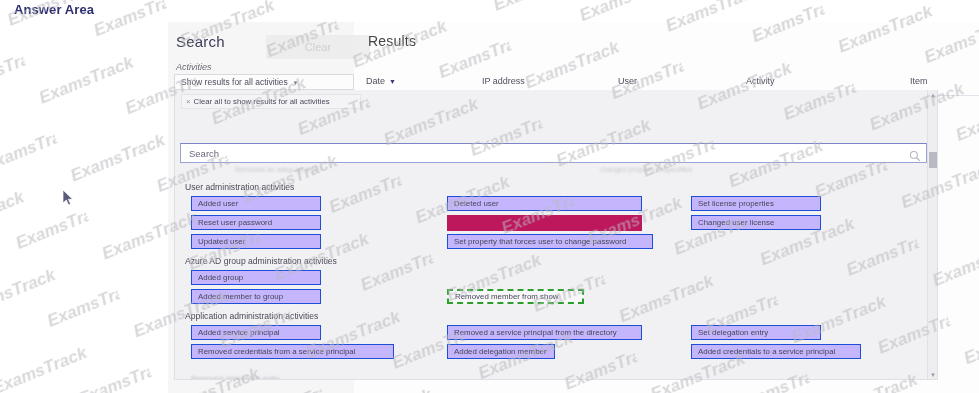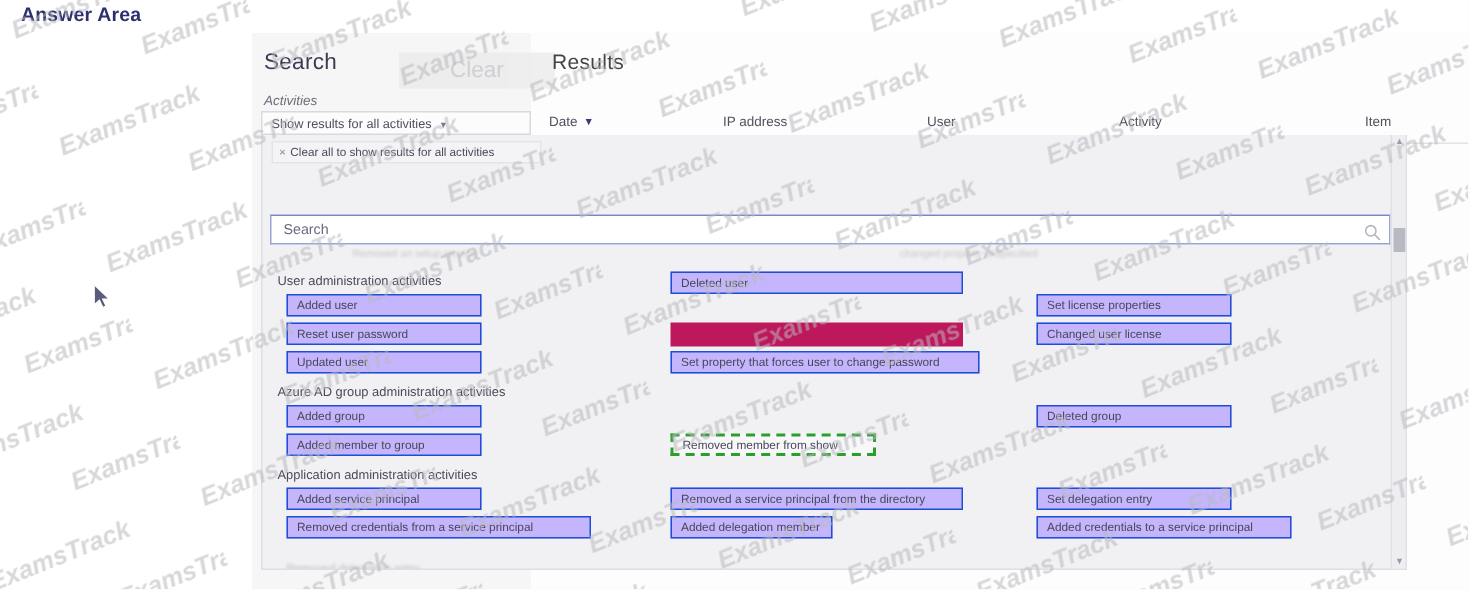--- a/index.html
+++ b/index.html
@@ -66,21 +66,21 @@
   #results-heading { left: 200px; top: 11px; font-size: 14px; color: #444; }
 
   
   #clear-button {
     position: absolute;
     left: 98px; top: 13px;
     width: 104px; height: 24px;
     background: #ececec;
     border: none;
     color: #c9c9cf;
-    font-size: 15px;
+    font-size: 11px;
     font-family: "Liberation Sans", sans-serif;
     text-align: center;
     line-height: 24px;
     padding: 0;
     cursor: default;
     opacity: .85;
   }
 
   
   #activities-label {
@@ -353,34 +353,33 @@
       </div>
 
       <div id="blurred-row">
         <span style="left:50px;">Removed an setup service</span>
         <span style="left:415px;">changed property unspecified</span>
       </div>
 
       <div class="group-title" style="top:92px;">User administration activities</div>
 
       <div class="activity-chip c1" style="top:106px;">Added user</div>
-      <div class="activity-chip c2" style="top:91px;">Deleted user</div>
+      <div class="activity-chip c2" style="top:106px;">Deleted user</div>
       <div class="activity-chip c3" style="top:106px;">Set license properties</div>
 
       <div class="activity-chip c1" style="top:125px;">Reset user password</div>
       <div class="activity-chip c2 sel-blue" style="top:125px;">Changed user password</div>
       <div class="activity-chip c3" style="top:125px;">Changed user license</div>
 
       <div class="activity-chip c2" style="top:144px;width:206px;">Set property that forces user to change password</div>
       <div class="activity-chip c1" style="top:144px;">Updated user</div>
 
       <div class="group-title" style="top:166px;">Azure AD group administration activities</div>
 
       <div class="activity-chip c1" style="top:180px;">Added group</div>
-      <div class="activity-chip c3" style="top:180px;">Deleted group</div>
 
       <div class="activity-chip c1" style="top:199px;">Added member to group</div>
       <div class="activity-chip c2 sel-green" style="top:199px;width:137px;">Removed member from show</div>
 
       <div class="group-title" style="top:221px;">Application administration activities</div>
 
       <div class="activity-chip c1" style="top:235px;">Added service principal</div>
       <div class="activity-chip c2" style="top:235px;width:195px;">Removed a service principal from the directory</div>
       <div class="activity-chip c3" style="top:235px;">Set delegation entry</div>
 

